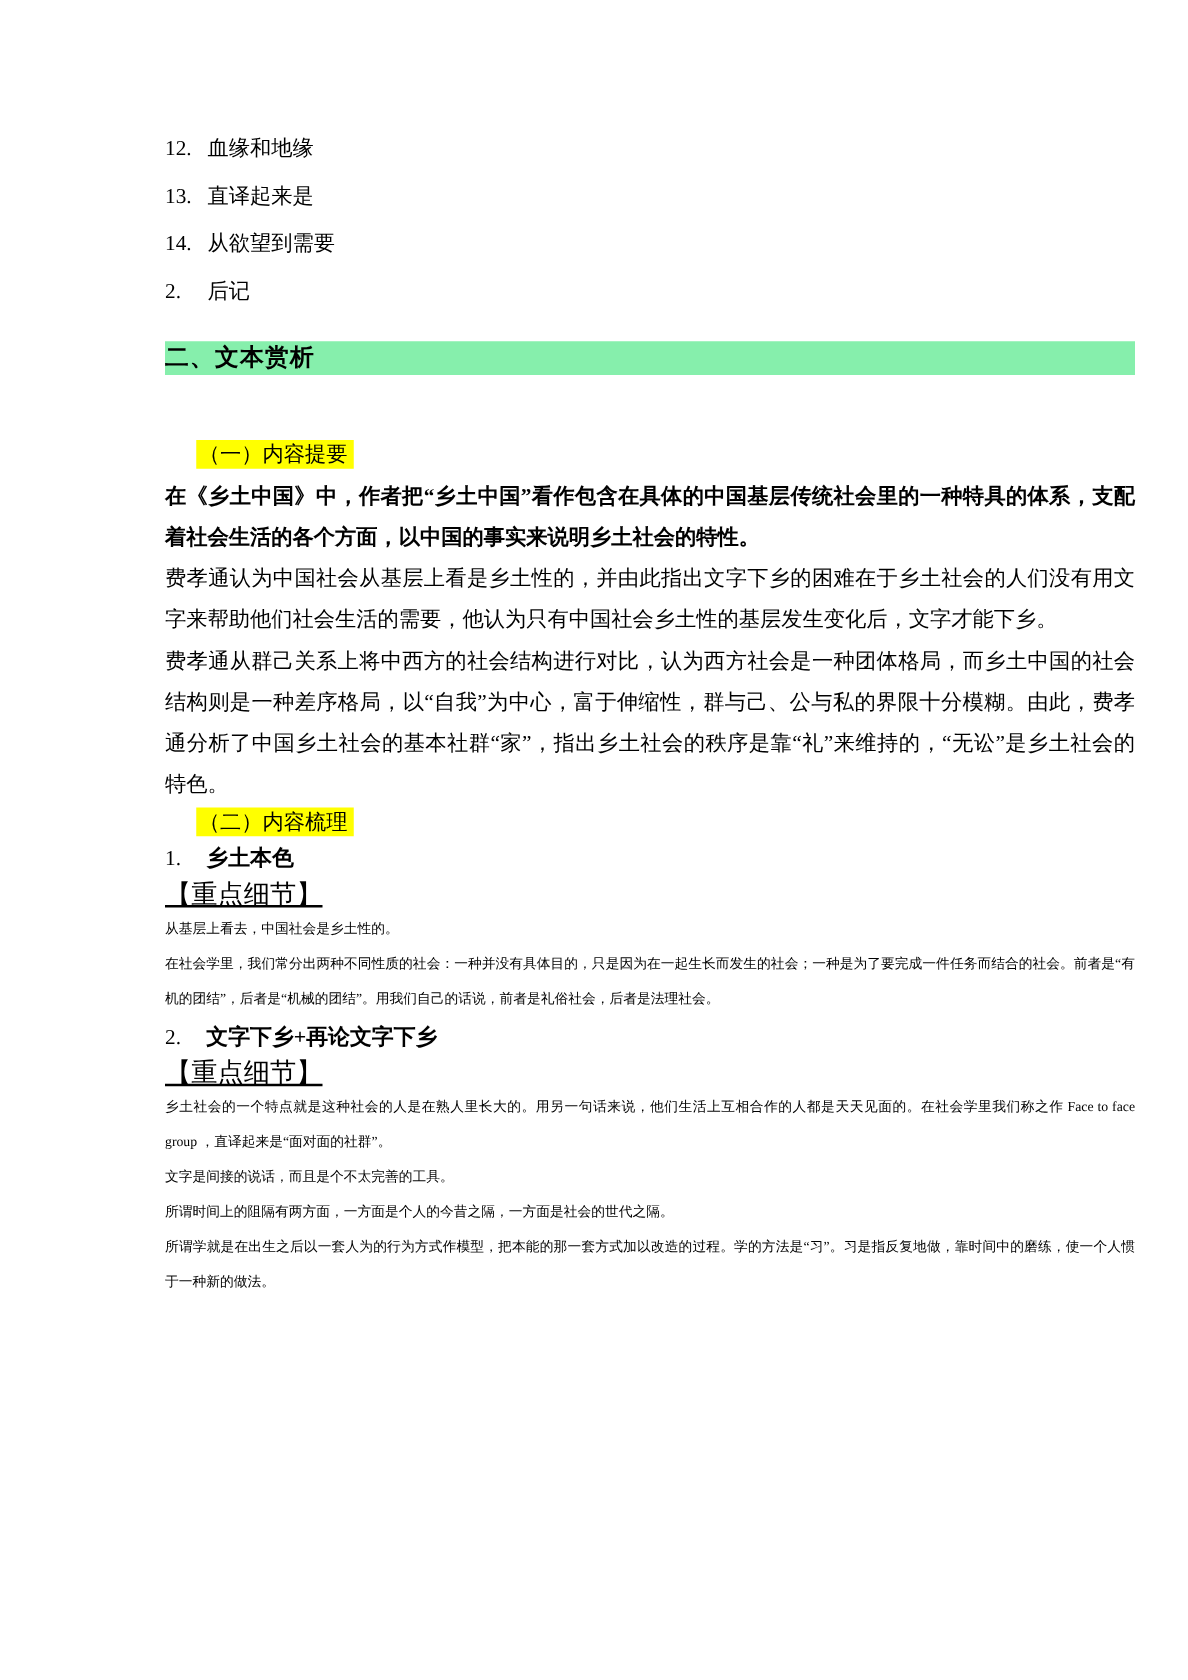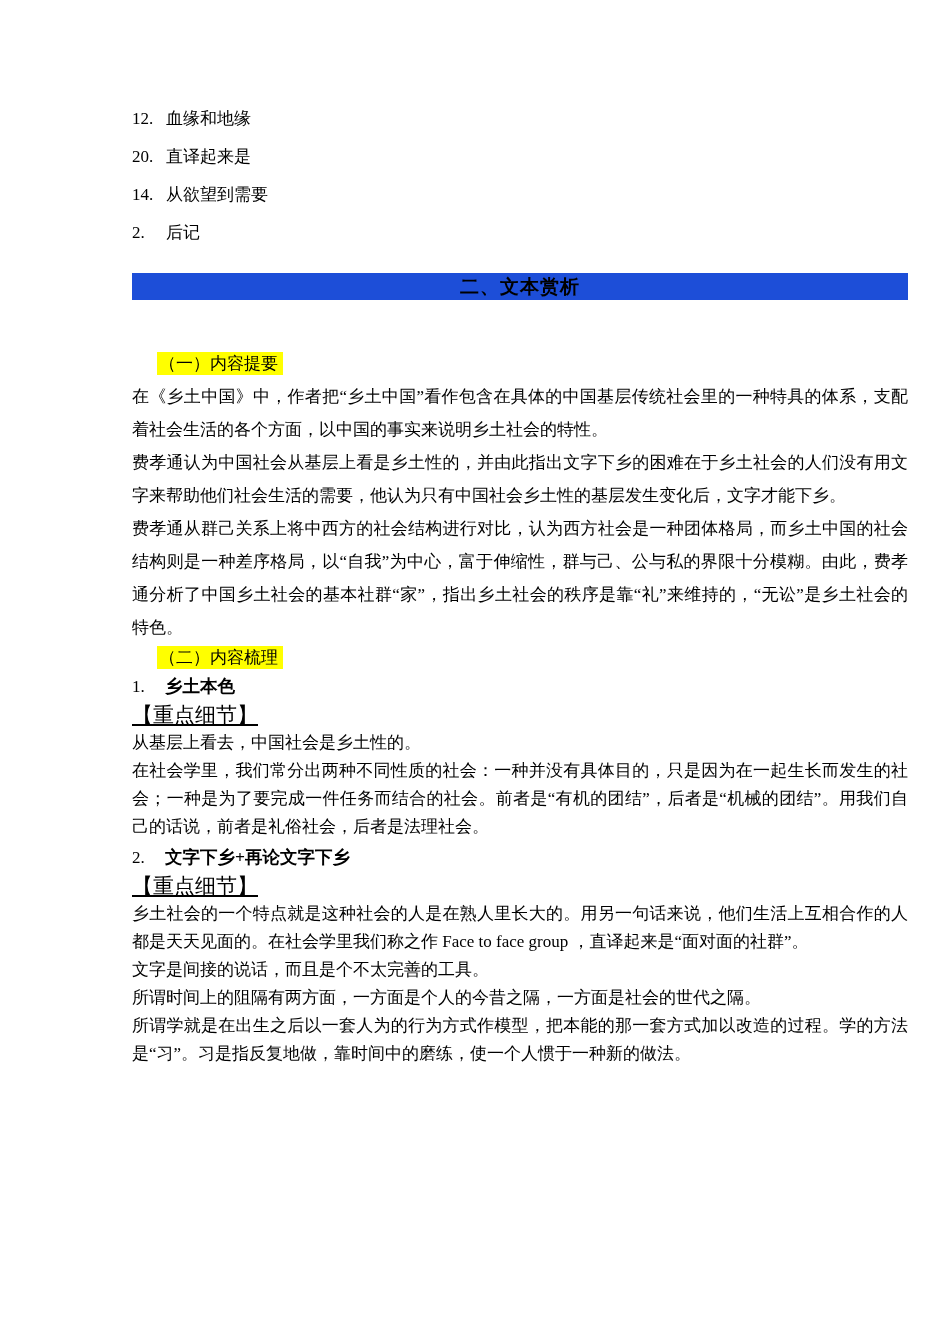--- a/index.html
+++ b/index.html
@@ -12,59 +12,58 @@
     background: #ffffff;
     font-family: "Liberation Serif", "DejaVu Serif", serif;
     color: #000000;
     overflow: hidden;
     margin-left: 44px;
   }
   .toc-item { font-size: 17px; line-height: 38px; white-space: nowrap; }
   .toc-num { display: inline-block; min-width: 34px; }
   .band {
     margin-top: 21px;
-    background: #1d4ed8;
-    text-align: center;
+    background: #86efac;
     font-weight: bold;
     font-size: 19px;
     line-height: 27px;
     height: 27px;
     letter-spacing: 1px;
   }
   .hl-line { font-size: 17px; line-height: 24px; padding-left: 25px; }
   .hl-line.first { margin-top: 52px; }
   .hl-line.second { margin-top: 2px; }
   .hl { background: #FFFF00; padding: 2px 5px 2px 2px; }
   .body-para {
     font-size: 17px;
     line-height: 33px;
     text-align: justify;
     margin: 0;
   }
-  .body-para.first { margin-top: 4px; }
+  .body-para.first { margin-top: 4px; font-weight: bold; }
   .body-para.tight { line-height: 28px; }
   .sec-heading { font-size: 17.5px; line-height: 28px; margin-top: 2px; }
   .sec-num { display: inline-block; min-width: 33px; font-weight: normal; font-size: 17px; }
   .sec-title { font-weight: bold; }
   .detail-label { font-size: 21px; line-height: 28px; text-decoration: underline; }
   .para-sm {
-    font-size: 17px;
+    font-size: 11px;
     line-height: 28px;
     text-align: justify;
     margin: 0;
   }
 </style>
 </head>
 <body>
 
 <div class="page">
 
   <div>
     <div class="toc-item"><span class="toc-num">12.</span><span>血缘和地缘</span></div>
-    <div class="toc-item"><span class="toc-num">20.</span><span>直译起来是</span></div>
+    <div class="toc-item"><span class="toc-num">13.</span><span>直译起来是</span></div>
     <div class="toc-item"><span class="toc-num">14.</span><span>从欲望到需要</span></div>
     <div class="toc-item"><span class="toc-num">2.</span><span>后记</span></div>
   </div>
 
   <div class="band">
     <span>二、文本赏析</span>
   </div>
 
   <div class="hl-line first">
     <span class="hl">（一）内容提要</span>

